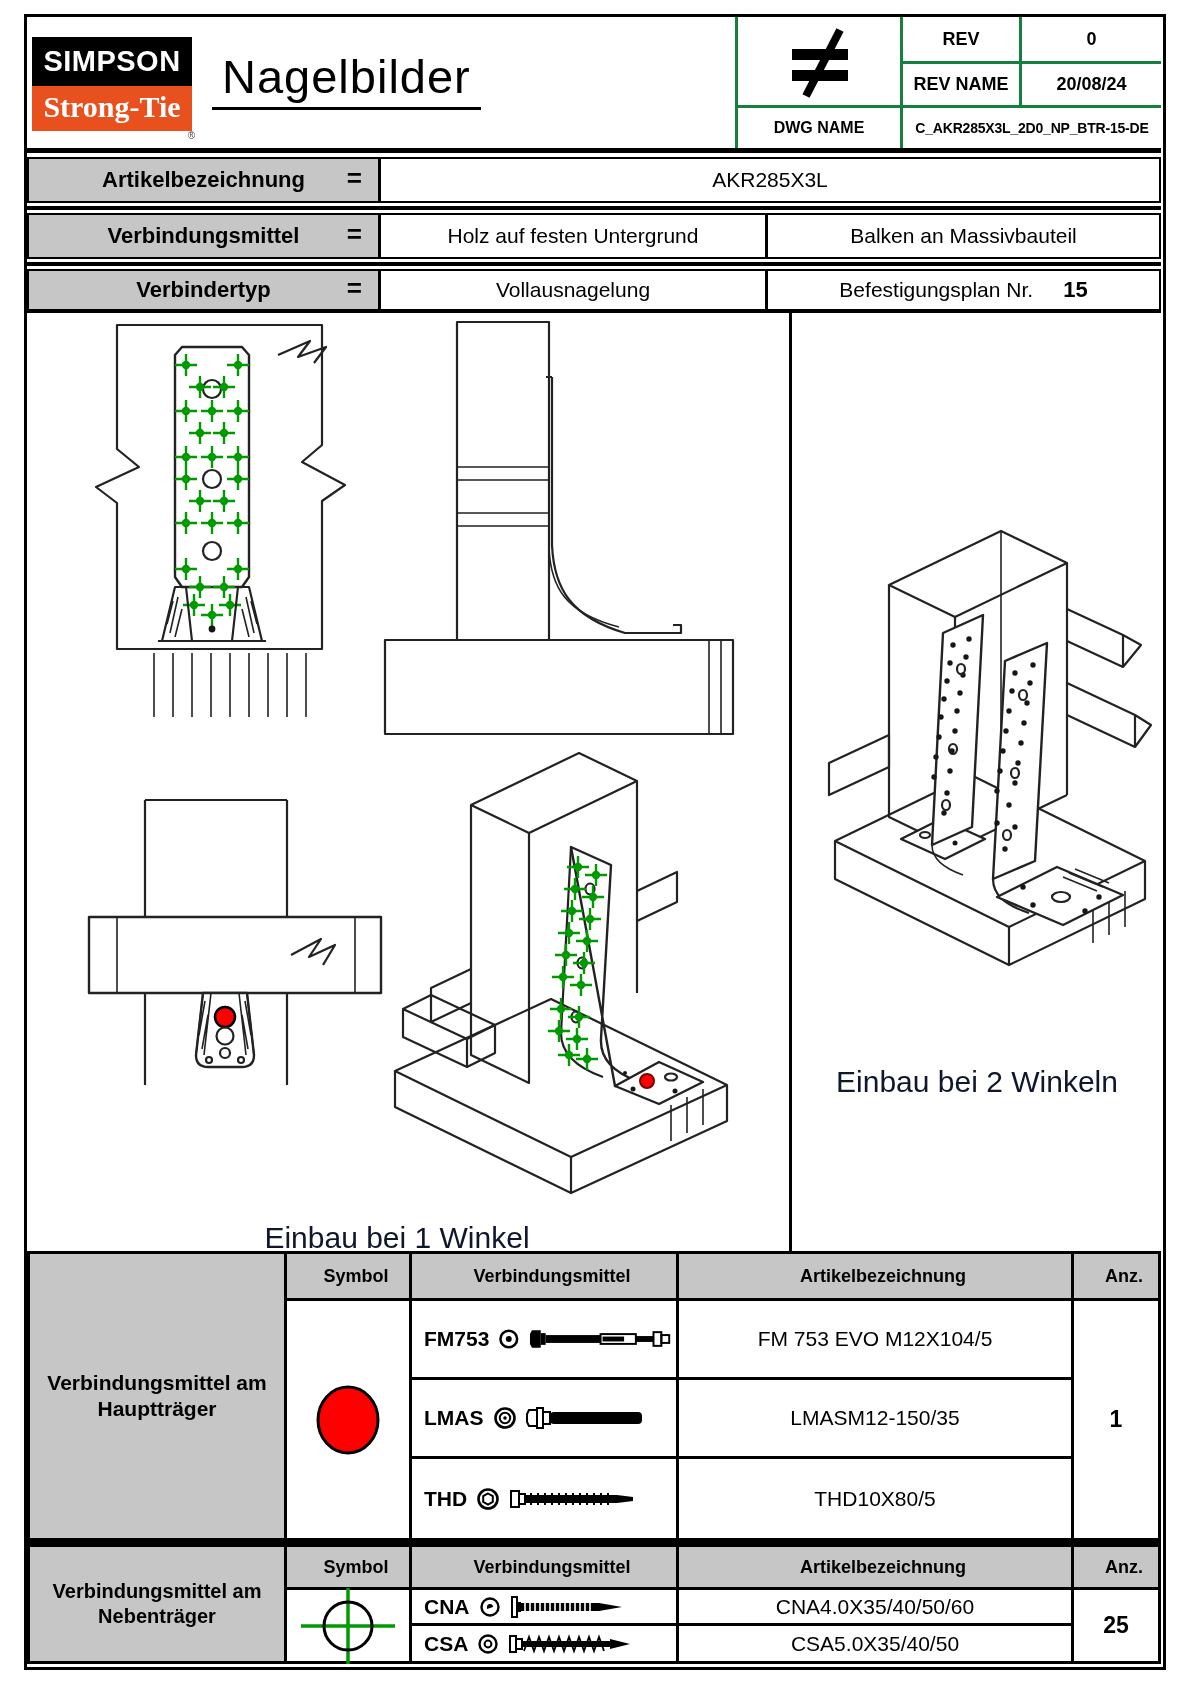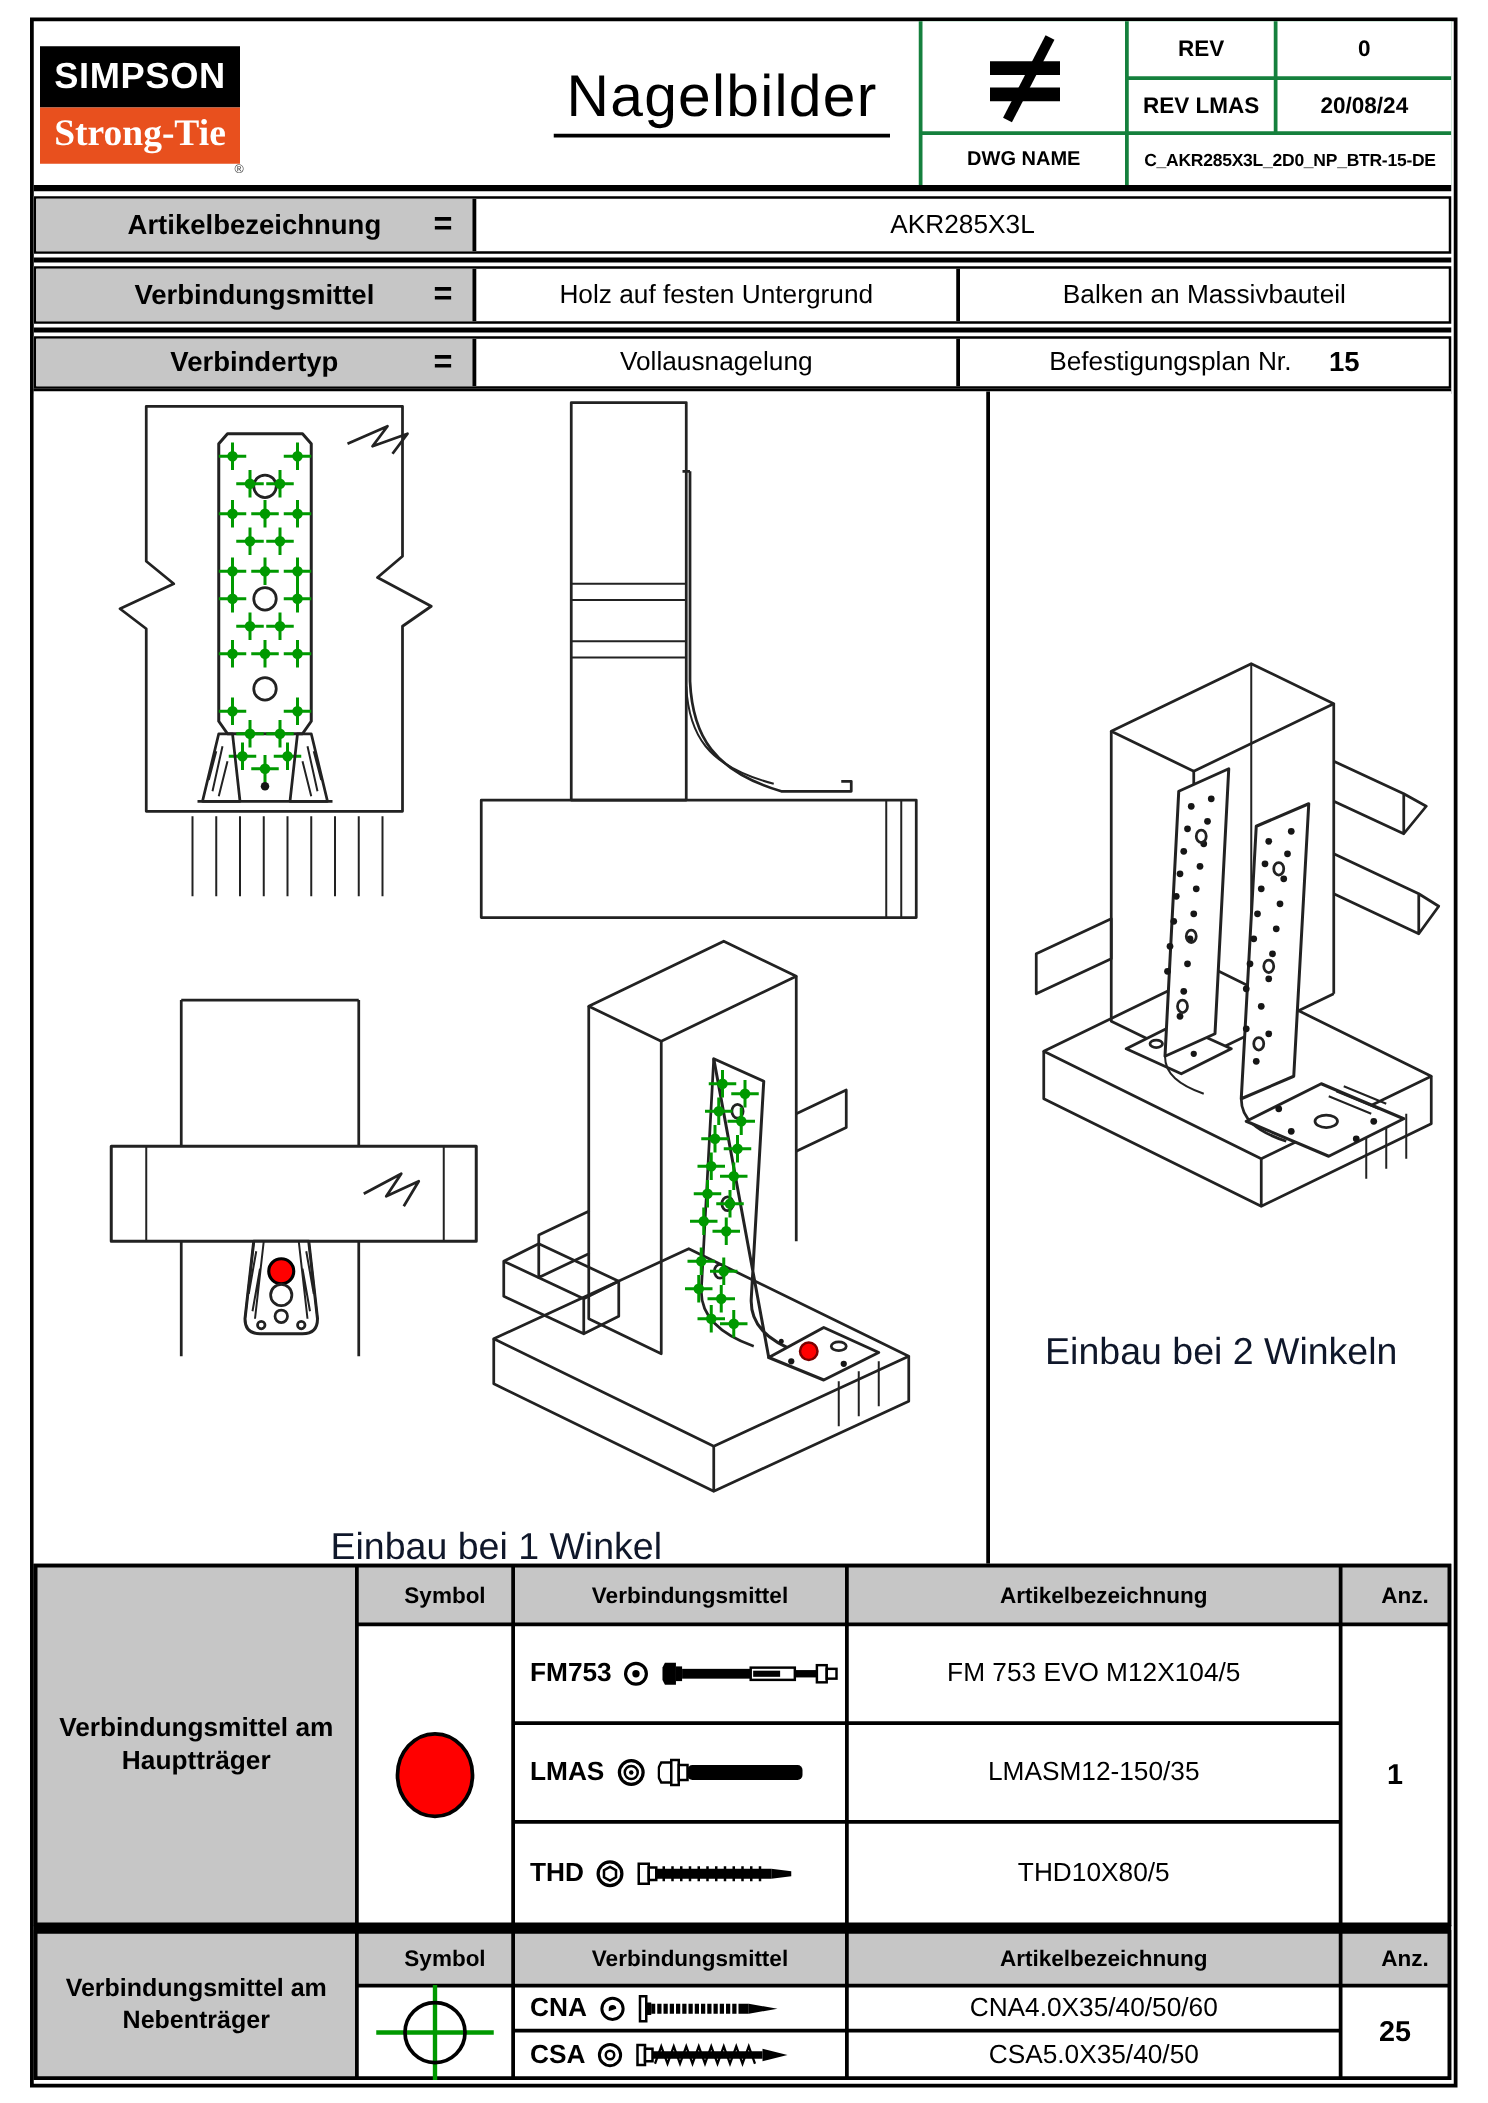--- a/index.html
+++ b/index.html
@@ -6,21 +6,21 @@
   body{width:1190px;height:1682px;position:relative;font-family:"Liberation Sans",sans-serif;color:#000;}
   .sheet{position:absolute;left:24px;top:14px;width:1142px;height:1656px;border:3px solid #000;box-sizing:border-box;background:#fff;}
   .inner{position:absolute;left:0;top:0;width:1134px;height:1647px;}
 
   
   .header{position:absolute;left:0;top:0;width:1134px;height:131px;}
   .logo{position:absolute;left:5px;top:20px;width:160px;}
   .logo-top{background:#000;color:#fff;font-weight:bold;font-size:29px;text-align:center;padding:8px 2px;letter-spacing:.5px;}
   .logo-bottom{background:#e8501e;color:#fff;font-family:"Liberation Serif",serif;font-weight:bold;font-size:30px;text-align:center;padding:4px 2px 7px 2px;}
   .logo-reg{position:absolute;right:-3px;bottom:-10px;font-size:10px;color:#444;}
-  .title-wrap{position:absolute;left:185px;top:32px;width:500px;text-align:right;}
+  .title-wrap{position:absolute;left:185px;top:32px;width:500px;text-align:left;}
   .title{font-size:47px;letter-spacing:1px;border-bottom:3px solid #000;padding:0 10px 4px 10px;}
   .rev-block{position:absolute;right:0;top:0;width:426px;height:131px;background:#15803d;display:grid;grid-template-columns:162px 116px 1fr;grid-template-rows:44px 41px 1fr;gap:3px;padding-left:3px;box-sizing:border-box;}
   .rv{background:#fff;display:flex;align-items:center;justify-content:center;font-weight:bold;font-size:18px;}
   .rv-sym{grid-area:1/1/3/2;}
   .rv-dwgl{grid-area:3/1/4/2;font-size:16px;}
   .rv-dwgv{grid-area:3/2/4/4;font-size:14px;letter-spacing:-.2px;}
   .hbar{position:absolute;left:0;width:1134px;background:#000;}
 
   
   .info-row{position:absolute;left:0;width:1134px;height:46px;border:2px solid #000;box-sizing:border-box;display:flex;background:#fff;}
@@ -81,21 +81,21 @@
     <div class="rev-block">
       <div class="rv rv-sym">
         <svg width="78" height="78" viewBox="0 0 78 78">
           <rect x="12" y="27" width="56" height="11" fill="#000"></rect>
           <rect x="12" y="48" width="56" height="11" fill="#000"></rect>
           <path d="M26,74 L60,8" stroke="#000" stroke-width="8"></path>
         </svg>
       </div>
       <div class="rv">REV</div>
       <div class="rv">0</div>
-      <div class="rv">REV LMAS</div>
+      <div class="rv">REV NAME</div>
       <div class="rv">20/08/24</div>
       <div class="rv rv-dwgl">DWG NAME</div>
       <div class="rv rv-dwgv">C_AKR285X3L_2D0_NP_BTR-15-DE</div>
     </div>
   </div>
 
   <div class="hbar" style="top:131px;height:5px;"></div>
 
   <div class="info-row" style="top:140px;">
     <div class="info-label">

